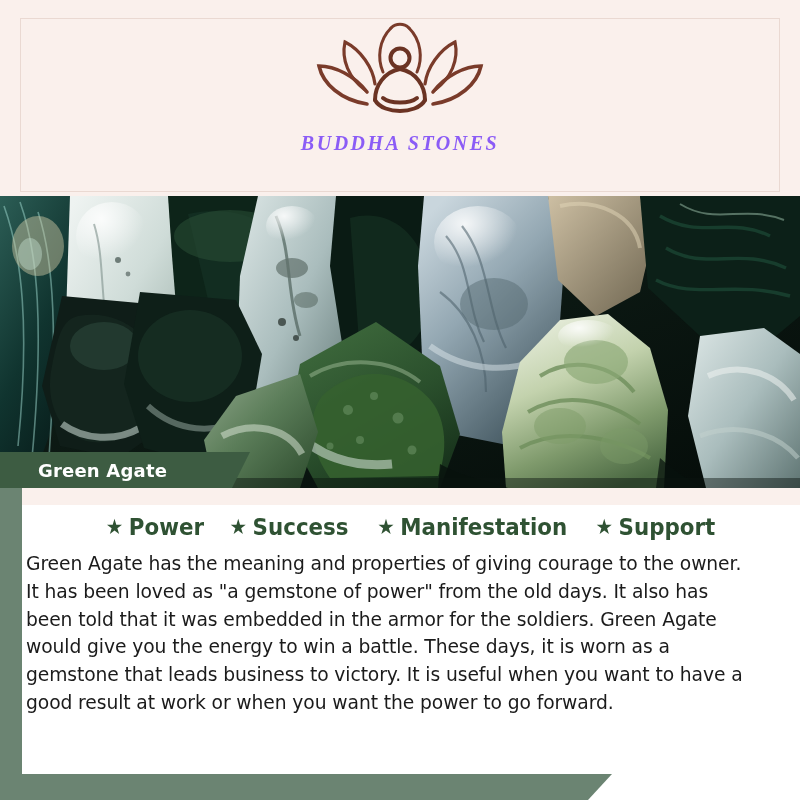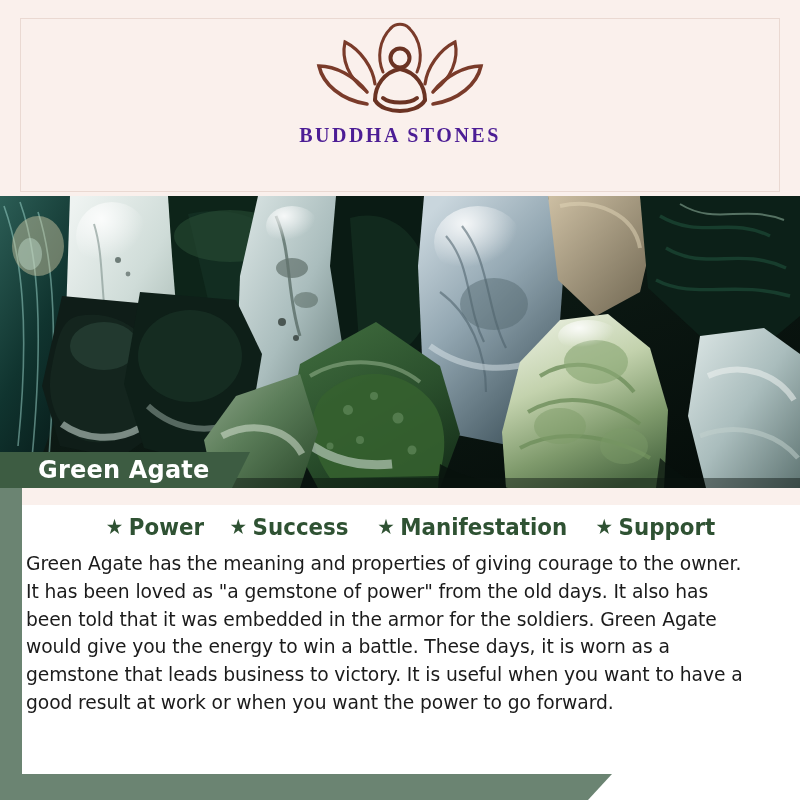--- a/index.html
+++ b/index.html
@@ -75,26 +75,27 @@
     top: 16px;
     left: 0;
     width: 800px;
     text-align: center;
   }
   .logo-mark {
     display: block;
     margin: 0 auto;
   }
   .logo-text {
-    margin-top: 8px;
+    margin-top: 16px;
     font-family: "Liberation Serif", serif;
     font-size: 20px;
     font-weight: 700;
     letter-spacing: 2.5px;
-    color: #4c1d95;
+    color: #8b5cf6;
+    font-style: italic;
   }
 
   
   .title-banner {
     position: absolute;
     left: 161px;
     top: 143px;
     width: 478px;
     height: 49px;
     background: #fbf7f4;
@@ -132,21 +133,21 @@
     height: 36px;
     background: #3d5c42;
     clip-path: polygon(0 0, 100% 0, calc(100% - 18px) 100%, 0 100%);
     display: flex;
     align-items: center;
     z-index: 3;
   }
   .stone-tag-label {
     margin-left: 38px;
     font-family: "DejaVu Sans", sans-serif;
-    font-size: 24px;
+    font-size: 18px;
     font-weight: 700;
     color: #ffffff;
     letter-spacing: .2px;
   }
 
   
   .cream-strip {
     position: absolute;
     left: 22px;
     top: 488px;

